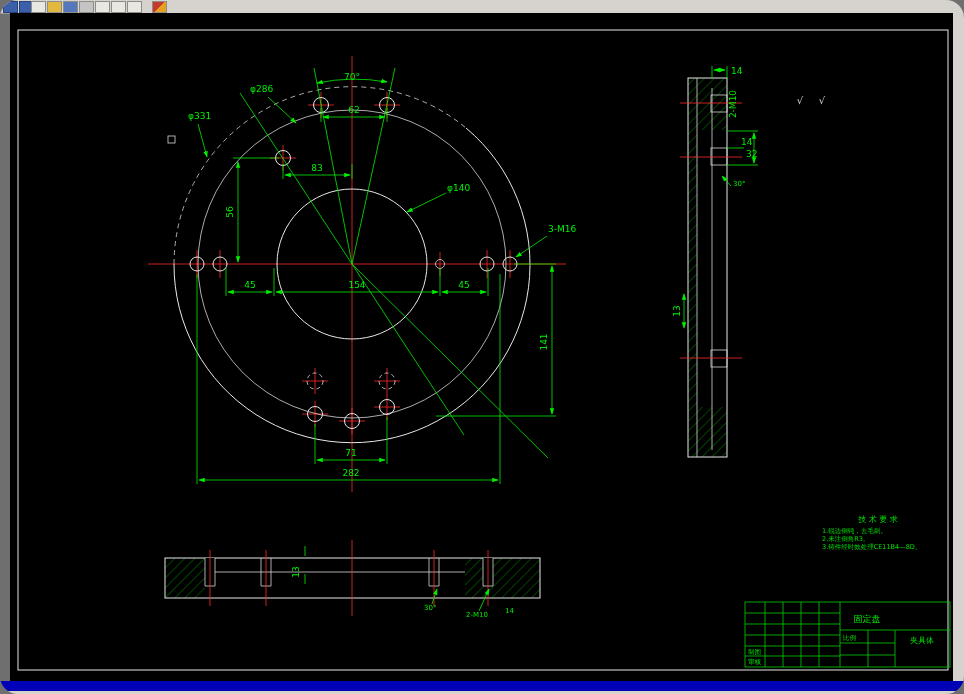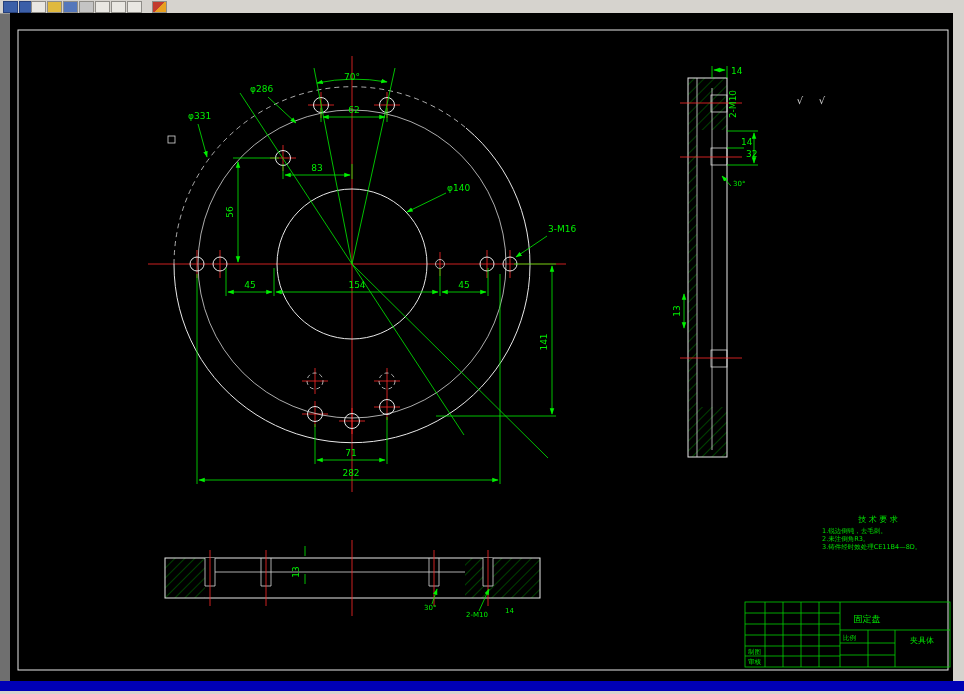--- a/index.html
+++ b/index.html
@@ -1,17 +1,17 @@
 <!DOCTYPE html>
 <html><head>
 <meta charset="utf-8">
 <style>
   html,body{margin:0;padding:0;background:#6f6f6f;}
   .screen{position:relative;width:964px;height:694px;background:#6f6f6f;overflow:hidden;
-          font-family:"DejaVu Sans",sans-serif;}
+          font-family:"DejaVu Sans",sans-serif;border-radius:18px;}
   .toolbar{position:absolute;left:0;top:0;width:964px;height:13px;background:#d6d3ce;
            border-bottom:1px solid #9c9a94;}
   .tbi{position:absolute;top:1px;width:13px;height:10px;border:1px solid #8f8d88;background:#e9e7e2;}
   .tbi.blue{background:#3b5fa8;border-color:#27407a;}
   .tbi.folder{background:#e0b93e;}
   .tbi.save{background:#5577bb;}
   .tbi.print{background:#c4c4c4;}
   .tbi.red{background:linear-gradient(135deg,#c23b2e 50%,#e8a020 50%);}
   .canvas{position:absolute;left:10px;top:13px;width:943px;height:668px;background:#000;}
   .right-edge{position:absolute;right:0;top:13px;width:11px;height:668px;background:#d6d3ce;}

